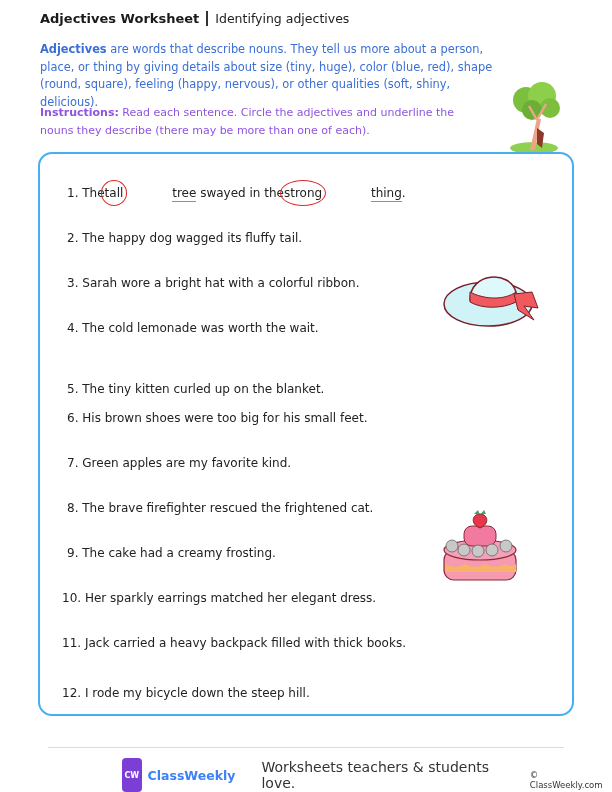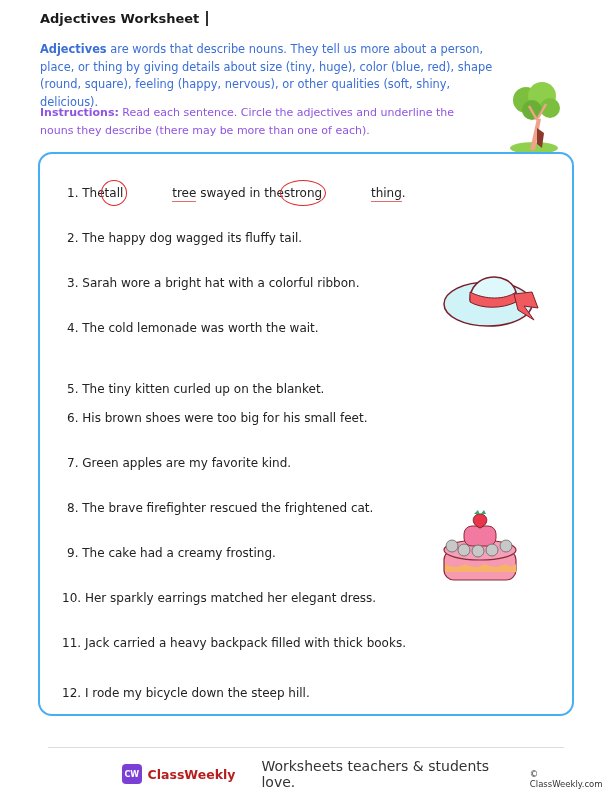--- a/index.html
+++ b/index.html
@@ -19,32 +19,33 @@
   .q { position:absolute; left:67px; font-size:12px; color:#222; white-space:nowrap; }
   .q .num { display:inline-block; }
   .circ { position:relative; display:inline-block; }
   .circ::after { content:""; position:absolute; left:-4px; right:-4px; top:-6px; bottom:-6px;
                  border:1.3px solid #e02828; border-radius:50%; }
   .und { display:inline-block; border-bottom:1.5px solid #e86b6b; padding-bottom:1px;margin-left:45px; }
   .hat { position:absolute; left:440px; top:262px; width:110px; height:70px; }
   .cake { position:absolute; left:440px; top:508px; width:80px; height:78px; }
   .footer-line { position:absolute; left:48px; top:747px; width:516px; height:1px; background:#dcdcdc; }
   .footer { position:absolute; left:122px; top:758px; display:flex; align-items:center; }
-  .logo-box { width:20px; height:20px; border-radius:4px; background:#7b3fd6; color:#fff; font-size:8px;
+  .logo-box { width:20px; height:34px; border-radius:4px; background:#7b3fd6; color:#fff; font-size:8px;
               font-weight:bold; display:flex; align-items:center; justify-content:center; }
-  .brand { color:#b91c1c; font-weight:bold; font-size:12.5px; margin-left:6px; }
+  .brand { color:#3b82f6; font-weight:bold; font-size:12.5px; margin-left:6px; }
   .tagline { font-size:14px; color:#333; margin-left:26px; }
   .copy { font-size:8.5px; color:#333; margin-left:8px;margin-top:9px; }
 </style>
 </head>
 <body>
 
 <div class="header">
   <span class="title">Adjectives Worksheet</span>
   <span class="sep"></span>
+  <span class="subtitle">Identifying adjectives</span>
 </div>
 
 <div class="intro"><b>Adjectives</b><span> are words that describe nouns. They tell us more about a person, place, or thing by giving details about size (tiny, huge), color (blue, red), shape (round, square), feeling (happy, nervous), or other qualities (soft, shiny, delicious).</span></div>
 
 <div class="instr"><b>Instructions:</b><span> Read each sentence. Circle the adjectives and underline the nouns they describe (there may be more than one of each).</span></div>
 
 <svg class="tree" viewBox="0 0 60 80">
   <ellipse cx="30" cy="70" rx="24" ry="6" fill="#8fd14f"></ellipse>
   <path d="M26 72 L33 40 L37 41 L31 72 Z" fill="#f0a38a"></path>
   <path d="M33 50 L40 55 L38 70 L33 66 Z" fill="#8a3a2a"></path>

